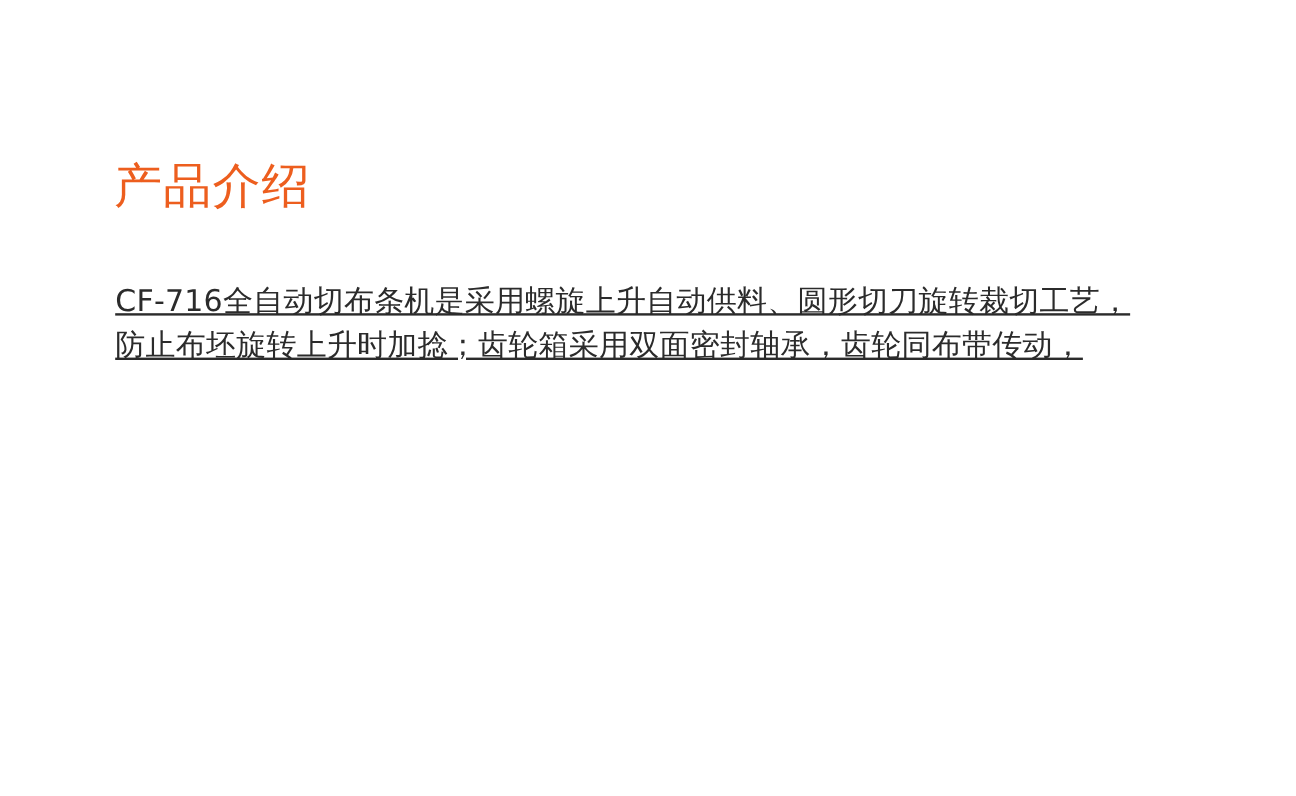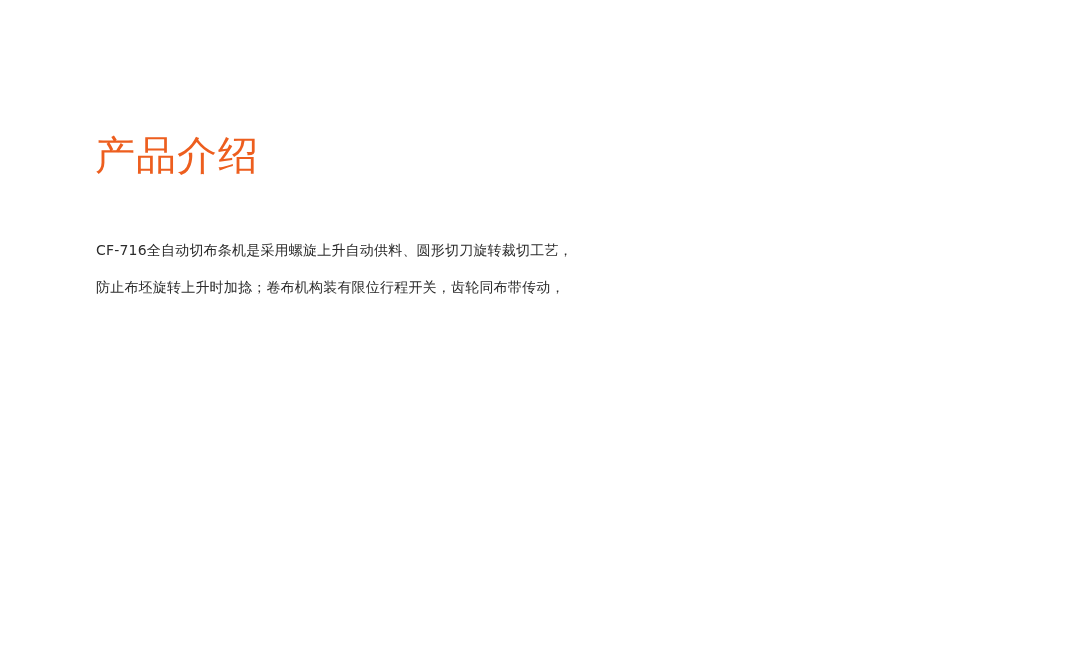--- a/index.html
+++ b/index.html
@@ -33,34 +33,35 @@
     letter-spacing: 1px;
     white-space: nowrap;
   }
   .body-block {
     position: absolute;
     left: 96px;
     top: 196px;
     width: 920px;
   }
   .body-line {
-    font-size: 14px;
+    font-size: 25px;
     line-height: 37px;
     color: #2b2b2b;
     font-family: "DejaVu Sans", "Liberation Sans", sans-serif;
     font-weight: 400;
     white-space: nowrap;
     letter-spacing: 0.2px;
+    text-decoration: underline;
   }
 </style>
 </head>
 <body>
 
 <div class="slide">
 
   <div class="slide-title">产品介绍</div>
 
   <div class="body-block">
     <div class="body-line">CF-716全自动切布条机是采用螺旋上升自动供料、圆形切刀旋转裁切工艺，</div>
-    <div class="body-line">防止布坯旋转上升时加捻；卷布机构装有限位行程开关，齿轮同布带传动，</div>
+    <div class="body-line">防止布坯旋转上升时加捻；齿轮箱采用双面密封轴承，齿轮同布带传动，</div>
   </div>
 
 </div>
 
 </body></html>

